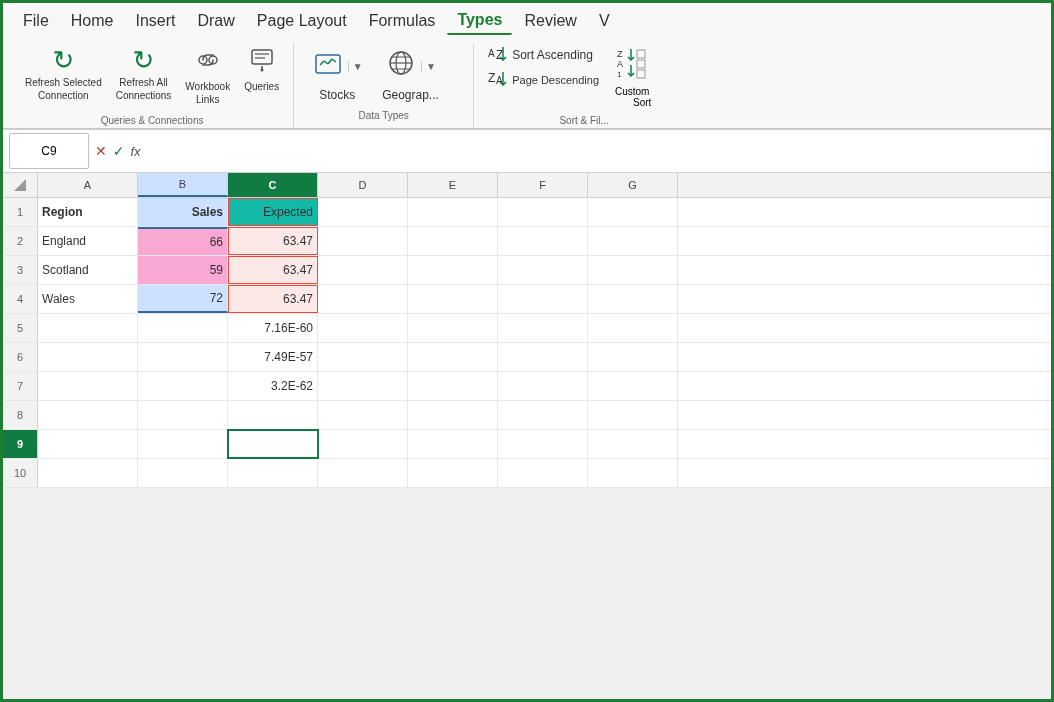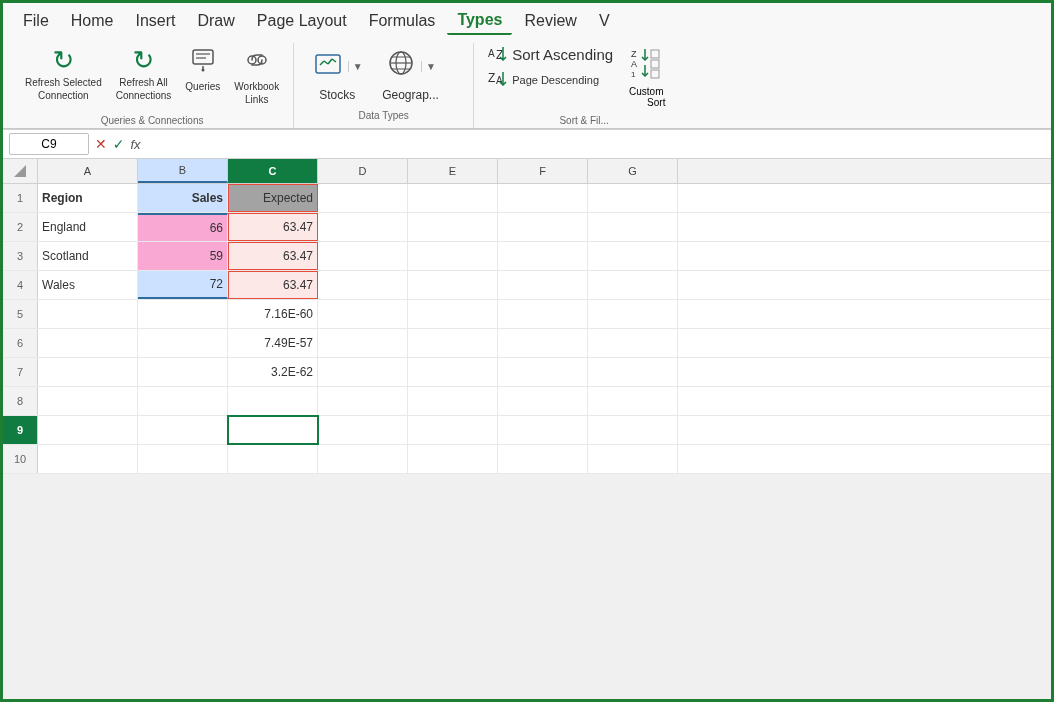--- a/index.html
+++ b/index.html
@@ -125,21 +125,21 @@
       align-items: center;
       padding: 3px 6px;
       background: white;
       border-bottom: 1px solid #d0d0d0;
       gap: 6px;
     }
 
     .cell-ref {
       width: 80px;
       border: 1px solid #c0c0c0;
-      padding: 3px 6px;
+      padding: 10px 6px;
       font-size: 12px;
       text-align: center;
       border-radius: 2px;
     }
 
     .formula-icons {
       display: flex;
       align-items: center;
       gap: 6px;
       font-size: 16px;
@@ -272,43 +272,43 @@
   <div class="ribbon-toolbar">
 
     <div class="ribbon-group" style="gap:2px;">
       <div class="ribbon-btn" style="min-width:56px;">
         <span class="icon" style="font-size:26px; color:#107c41;">↻</span>
         <span style="font-size:10px; line-height:1.3; text-align:center;">Refresh Selected<br>Connection</span>
       </div>
       <div class="ribbon-btn" style="min-width:56px;">
         <span class="icon" style="font-size:26px; color:#107c41;">↻</span>
         <span style="font-size:10px; line-height:1.3; text-align:center;">Refresh All<br>Connections</span>
+      </div>
+      <div class="ribbon-btn" style="min-width:44px;">
+        <span class="icon" style="font-size:24px;">
+          <svg width="26" height="26" viewBox="0 0 26 26">
+              <path d="M8 13 Q8 8 13 8 L18 8" stroke="#555" stroke-width="1.5" fill="none" stroke-linecap="round"></path>
+              <path d="M18 13 Q18 18 13 18 L8 18" stroke="#555" stroke-width="1.5" fill="none" stroke-linecap="round"></path>
+              <circle cx="8" cy="13" r="4" fill="none" stroke="#555" stroke-width="1.5"></circle>
+              <circle cx="18" cy="13" r="4" fill="none" stroke="#555" stroke-width="1.5"></circle>
+            </svg>
+        </span>
+        <span style="font-size:10px; text-align:center;">Workbook<br>Links</span>
       </div>
       <div class="ribbon-btn" style="min-width:44px;">
         <span class="icon" style="font-size:26px; color:#555;">
           <svg width="26" height="26" viewBox="0 0 26 26">
               <rect x="3" y="3" width="20" height="14" rx="2" fill="none" stroke="#555" stroke-width="1.5"></rect>
               <line x1="6" y1="7" x2="20" y2="7" stroke="#555" stroke-width="1.2"></line>
               <line x1="6" y1="11" x2="16" y2="11" stroke="#555" stroke-width="1.2"></line>
               <line x1="13" y1="19" x2="13" y2="23" stroke="#555" stroke-width="1.5"></line>
               <circle cx="13" cy="23" r="1.5" fill="#555"></circle>
             </svg>
         </span>
         <span style="font-size:10px;">Queries</span>
-      </div>
-      <div class="ribbon-btn" style="min-width:44px;">
-        <span class="icon" style="font-size:24px;">
-          <svg width="26" height="26" viewBox="0 0 26 26">
-              <path d="M8 13 Q8 8 13 8 L18 8" stroke="#555" stroke-width="1.5" fill="none" stroke-linecap="round"></path>
-              <path d="M18 13 Q18 18 13 18 L8 18" stroke="#555" stroke-width="1.5" fill="none" stroke-linecap="round"></path>
-              <circle cx="8" cy="13" r="4" fill="none" stroke="#555" stroke-width="1.5"></circle>
-              <circle cx="18" cy="13" r="4" fill="none" stroke="#555" stroke-width="1.5"></circle>
-            </svg>
-        </span>
-        <span style="font-size:10px; text-align:center;">Workbook<br>Links</span>
       </div>
       <span class="ribbon-group-label">Queries &amp; Connections</span>
     </div>
 
     <div class="ribbon-group" style="min-width:180px; position:relative;">
       <div style="display:flex; flex-direction:column; width:100%;">
         <div class="data-types-group" style="padding-bottom:0;">
 
           <div style="display:flex;flex-direction:column;align-items:center;min-width:70px;cursor:pointer;padding:4px 8px 4px 8px;border-radius:3px;">
             <div style="display:flex;align-items:center;justify-content:center;width:100%;">
@@ -356,21 +356,21 @@
         <div class="sort-group" style="padding-bottom:0;">
           <div class="ribbon-btn-small">
             <span style="font-size:14px;">
               <svg width="20" height="16" viewBox="0 0 20 16">
                 <text x="0" y="12" font-size="10" fill="#333">A</text>
                 <text x="8" y="14" font-size="12" fill="#333">Z</text>
                 <line x1="15" y1="2" x2="15" y2="14" stroke="#107c41" stroke-width="1.5"></line>
                 <polyline points="12,12 15,15 18,12" fill="none" stroke="#107c41" stroke-width="1.5"></polyline>
               </svg>
             </span>
-            <span style="font-size:15px;">Sort Ascending</span>
+            <span style="font-size:12px;">Sort Ascending</span>
           </div>
           <div class="ribbon-btn-small">
             <span style="font-size:14px;">
               <svg width="20" height="16" viewBox="0 0 20 16">
                 <text x="0" y="12" font-size="12" fill="#333">Z</text>
                 <text x="8" y="14" font-size="10" fill="#333">A</text>
                 <line x1="15" y1="2" x2="15" y2="14" stroke="#107c41" stroke-width="1.5"></line>
                 <polyline points="12,12 15,15 18,12" fill="none" stroke="#107c41" stroke-width="1.5"></polyline>
               </svg>
             </span>
@@ -430,21 +430,21 @@
   </div>
 
   <div class="grid-row">
     <div class="row-num">1</div>
     <div class="cell col-a">
         <strong>Region</strong>
       </div>
     <div class="cell col-b" style="background:#cce0ff;">
         <strong>Sales</strong>
       </div>
-    <div class="cell col-c" style="background:#a3a3a3;outline:1px solid #e74c3c;outline-offset:-1px;">Expected</div>
+    <div class="cell col-c" style="background:#14b8a6;outline:1px solid #e74c3c;outline-offset:-1px;">Expected</div>
     <div class="cell col-d"></div>
     <div class="cell col-e"></div>
     <div class="cell col-f"></div>
     <div class="cell col-g"></div>
   </div>
 
   <div class="grid-row">
     <div class="row-num">2</div>
     <div class="cell col-a">England</div>
     <div class="cell col-b" style="background:#f9a8d4;border-top:2px solid #2e6b9e;">66</div>

